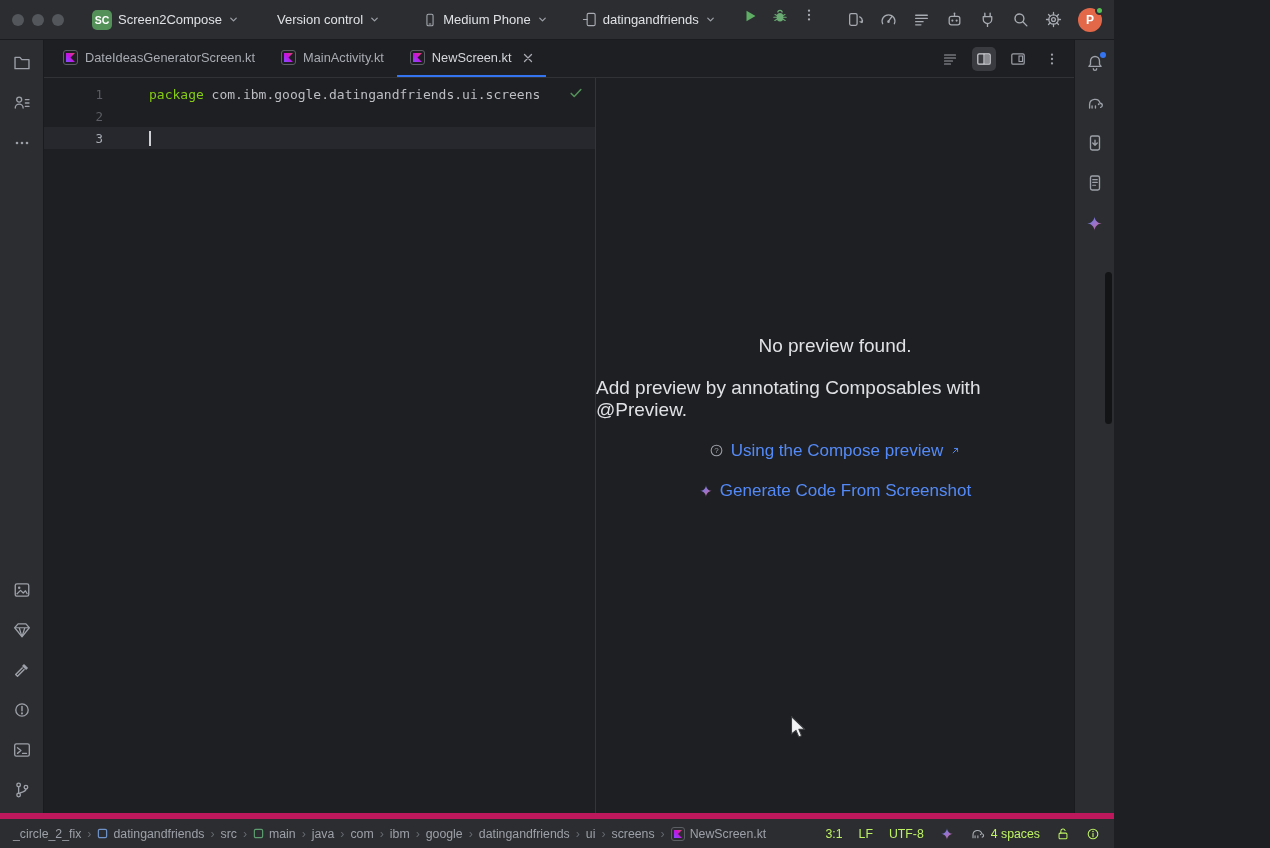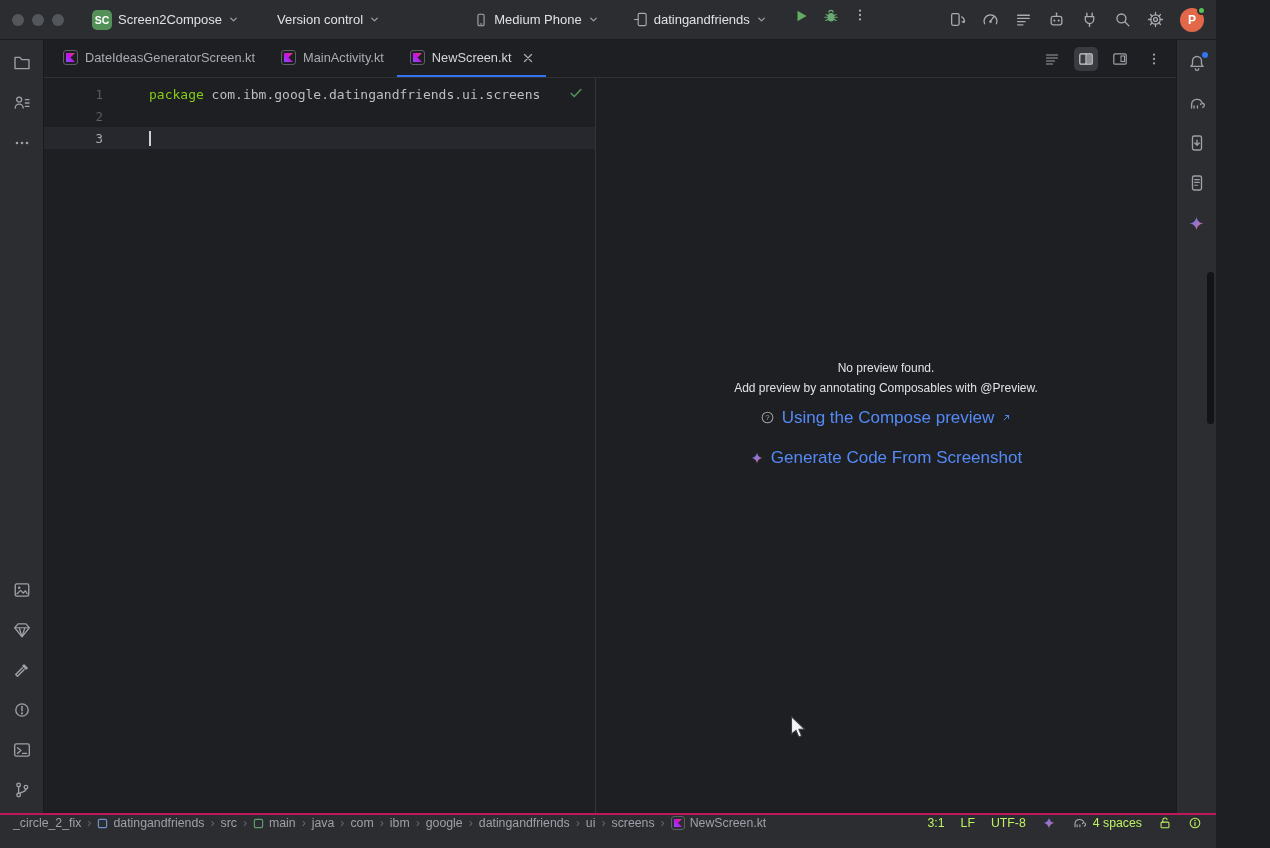--- a/index.html
+++ b/index.html
@@ -1,18 +1,18 @@
 <!DOCTYPE html>
 <html><head>
 <meta charset="utf-8">
 <style>
 *{margin:0;padding:0;box-sizing:border-box}
 html,body{width:1270px;height:848px}
 body{background:#1e1f22;font-family:"Liberation Sans",sans-serif;color:#dfe1e5;overflow:hidden;font-size:13px}
-.app{position:relative;width:1216px;height:848px;display:flex;flex-direction:column;background:#1e1f22}
+.app{position:relative;width:1114px;height:848px;display:flex;flex-direction:column;background:#1e1f22}
 
 .titlebar{flex:0 0 40px;background:#2b2d30;display:flex;align-items:center;padding:0 12px;border-bottom:1px solid #1a1b1e}
 .tl{display:flex;gap:8px;align-items:center;margin-right:22px}
 .tl span{width:12px;height:12px;border-radius:50%;background:#53565a;display:block}
 .widget{display:flex;align-items:center;gap:6px;color:#dfe1e5;padding:4px 6px;border-radius:6px}
 .badge-sc{width:20px;height:20px;border-radius:5px;background:#549159;color:#fff;font-weight:700;font-size:10.5px;display:flex;align-items:center;justify-content:center}
 .chev{color:#9da0a8;display:flex}
 .tb-center{display:flex;align-items:flex-start}
 .spacer{flex:1}
 .ic{display:inline-flex;align-items:center;justify-content:center;color:#a8abb2}
@@ -43,26 +43,26 @@
 .eline{display:flex;height:22px;align-items:center}
 .eline .num{flex:0 0 75px;text-align:right;padding-right:16px;color:#5a5d63;font-size:12.5px}
 .eline.cur{background:#26282e}
 .eline.cur .num{color:#a8abb2}
 .code{padding-left:30px;white-space:pre}
 .kw{color:#84cc16}
 .pln{color:#bcbec4}
 .caret{display:inline-block;width:2px;height:15px;background:#ced0d6;margin-left:30px}
 .echeck{position:absolute;top:8px;right:12px}
 .preview{flex:1;display:flex;flex-direction:column;align-items:center;justify-content:center;transform:translateY(-28px)}
-.pline{margin:3px 0;font-size:12px;color:#dfe1e5}
+.pline{margin:10px 0;font-size:19px;color:#dfe1e5}
 .linkrow{display:flex;align-items:center;gap:7px;margin:10px 0}
 .link{color:#548af7;font-size:17px}
 .qmark{color:#9da0a8}
 
-.statusbar{flex:0 0 35px;background:#2b2d30;border-top:2px solid #be185d;display:flex;align-items:flex-start;padding:0 10px;font-size:12.3px;color:#9da0a8}
+.statusbar{flex:0 0 35px;background:#2b2d30;border-top:6px solid #be185d;display:flex;align-items:center;padding:0 10px;font-size:12.3px;color:#9da0a8}
 .crumbs{display:flex;align-items:center;gap:1px;min-width:0;white-space:nowrap;overflow:hidden}
 .crumb{display:flex;align-items:center;gap:5px;padding:1px 3px}
 .sep{color:#666a70;padding:0 2px}
 .sb-right{margin-left:auto;display:flex;align-items:center;gap:16px;padding-right:4px}
 .sb-item{display:flex;align-items:center;gap:6px;color:#bef264}
 
 .cursor{position:absolute;left:790px;top:715px;pointer-events:none;z-index:50}
 .scrollthumb{position:absolute;right:2px;top:272px;width:7px;height:152px;background:#131416;border-radius:4px;z-index:40}
 </style>
 </head>

